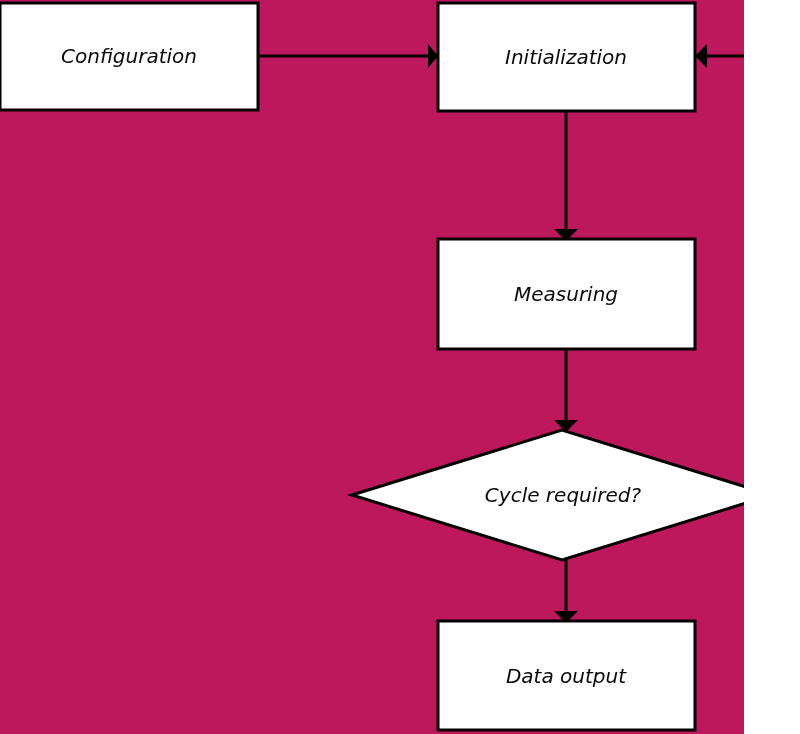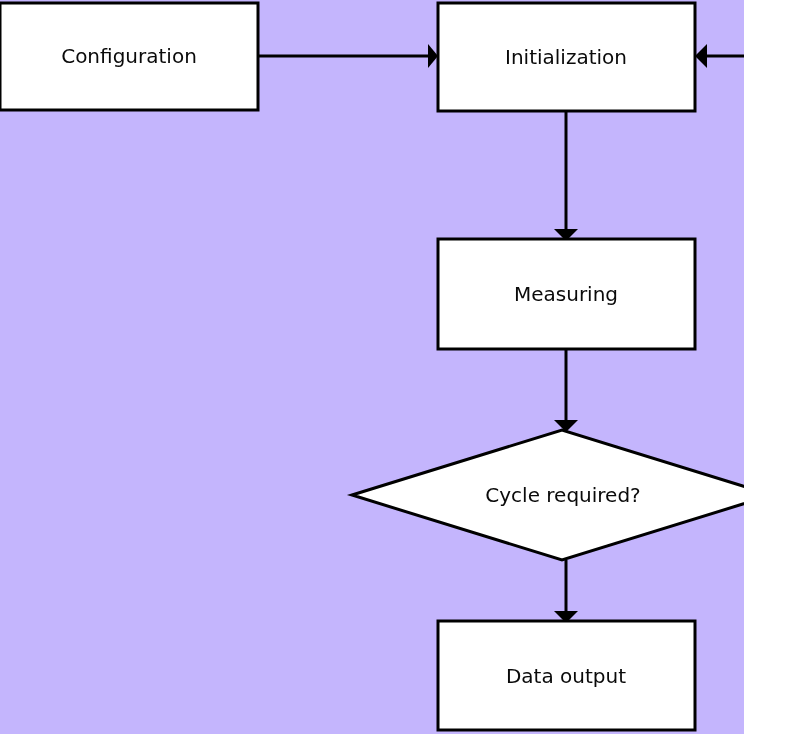--- a/index.html
+++ b/index.html
@@ -7,22 +7,23 @@
     padding: 0;
     background: #ffffff;
   }
   body {
     font-family: "DejaVu Sans", sans-serif;
   }
   #flowchart-canvas {
     position: relative;
     width: 744px;
     height: 734px;
-    background: #c4b5fd;
+    background: #be185d;
     overflow: hidden;
+    font-style: italic;
   }
   #flowchart-canvas svg {
     position: absolute;
     top: 0;
     left: 0;
     width: 800px;
     height: 734px;
   }
   .node-label {
     font-family: "DejaVu Sans", sans-serif;

